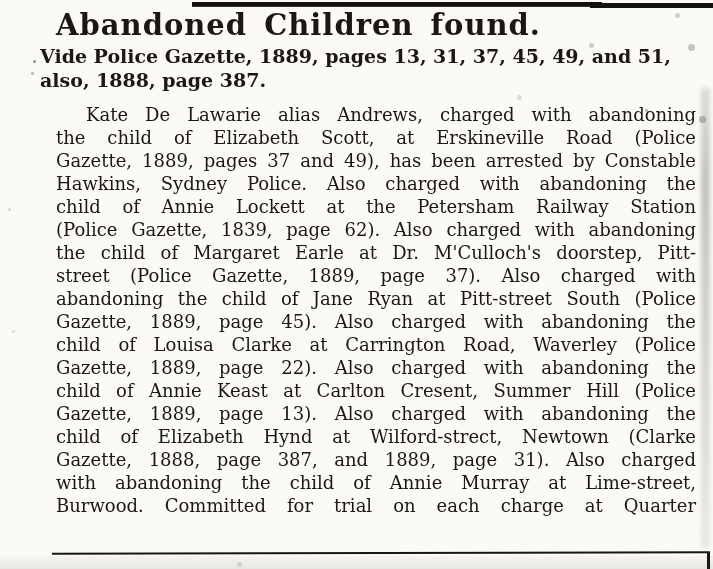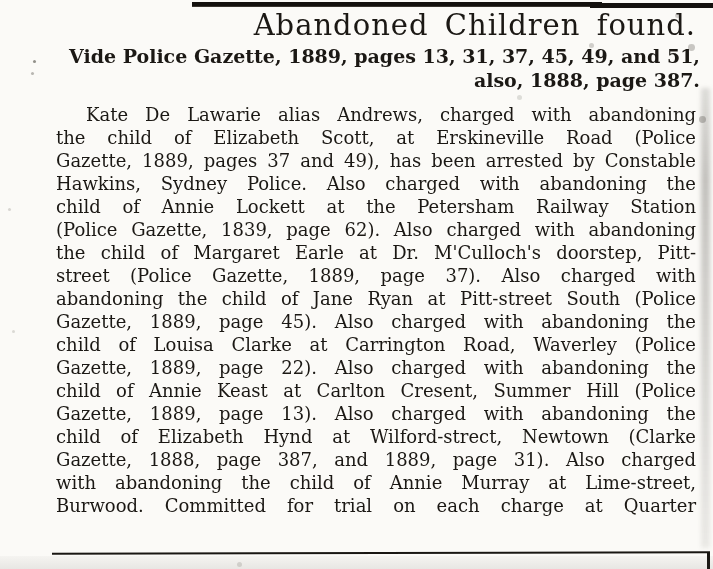--- a/index.html
+++ b/index.html
@@ -16,27 +16,27 @@
     color:#1b1814;
     overflow:hidden;
   }
   
   .top-rule{position:absolute;left:192px;top:2px;width:521px;height:6px;}
   .top-rule .seg-a{position:absolute;left:0;top:0;width:410px;height:4px;background:#14110e;border-bottom:1px solid #3a352f;}
   .top-rule .seg-b{position:absolute;left:398px;top:1px;width:123px;height:5px;background:#14110e;}
   .title{
     position:absolute;left:56px;top:8px;width:640px;
     margin:0;
-    font-size:29px;line-height:34px;font-weight:normal;
-    text-align:right;letter-spacing:1px;word-spacing:6px;
+    font-size:29px;line-height:34px;font-weight:bold;
+    text-align:left;letter-spacing:1px;word-spacing:6px;
   }
   .subtitle{
     position:absolute;left:40px;top:44px;width:660px;
     font-size:19px;line-height:24px;font-weight:bold;
-    text-align:right;
+    text-align:left;
   }
   .body-col{
     position:absolute;left:56px;top:103px;width:640px;
     font-size:18px;line-height:23px;font-weight:normal;
   }
   .line{
     text-align:justify;
     text-align-last:justify;
     white-space:nowrap;
   }

